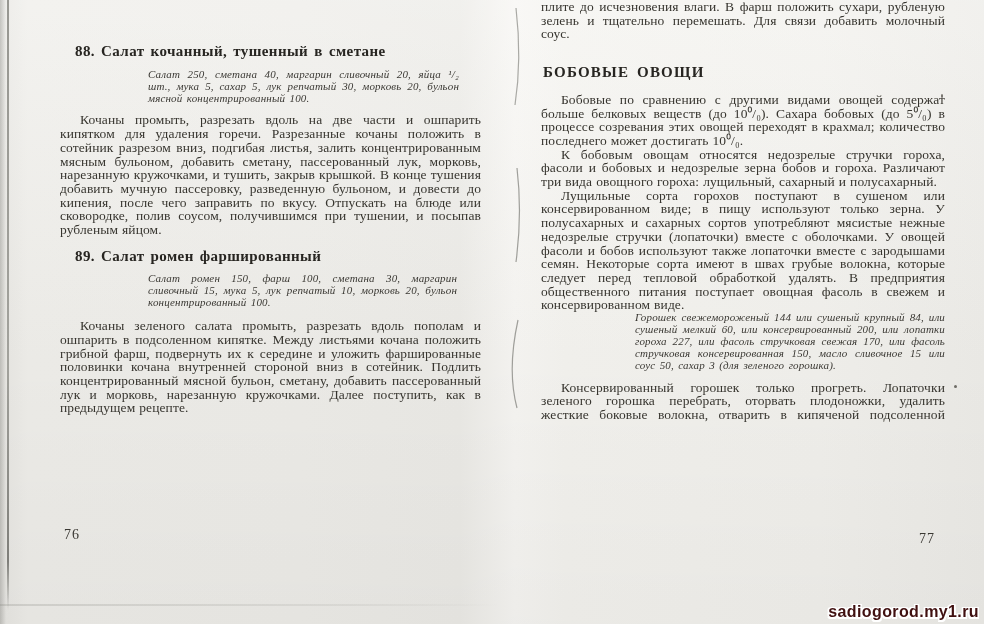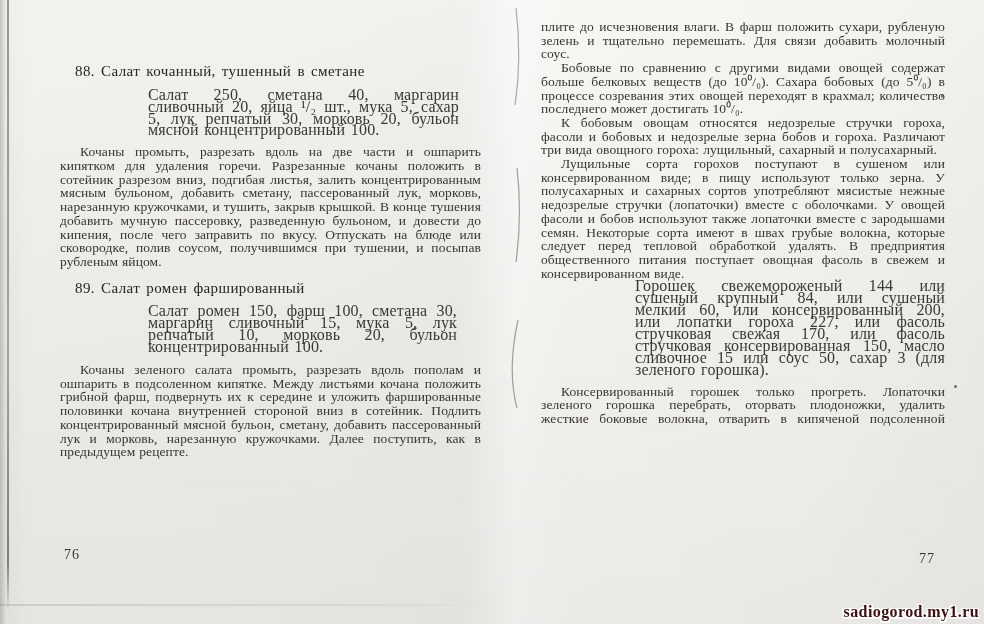--- a/index.html
+++ b/index.html
@@ -24,43 +24,43 @@
   .edge-shade {
     position:absolute; left:0; top:0; width:6px; height:624px;
     background:linear-gradient(90deg, rgba(120,120,115,.35), rgba(120,120,115,0));
   }
   .bottom-crease {
     position:absolute; left:0; top:604px; width:500px; height:2px;
     background:linear-gradient(90deg, rgba(130,130,124,.25), rgba(130,130,124,.12) 70%, rgba(130,130,124,0));
   }
   .gutter-svg { position:absolute; left:0; top:0; pointer-events:none; }
 
-  .page { position:absolute; top:0; height:510px;margin-top:20px; }
+  .page { position:absolute; top:0; height:510px; }
   .page-left  { left:60px;  width:421px; }
   .page-right { left:541px; width:404px; }
 
   .body-text {
     font-size:13.5px; line-height:13.7px; text-align:justify;
     letter-spacing:.1px; word-spacing:.5px; color:#37352f;
   }
   p.para { margin:0; text-indent:20px; }
   p.no-indent { text-indent:0; }
   p.cont-end { text-align-last:justify; }
 
   .recipe-heading {
-    font-weight:normal; font-size:15px; color:#272521;
+    font-weight:bold; font-size:15px; color:#272521;
     letter-spacing:.4px; word-spacing:2px; text-indent:0;
   }
   .section-heading {
     font-weight:bold; font-size:15px; color:#272521;
     letter-spacing:1.2px; word-spacing:3px;
   }
   .ingredients {
-    font-size:16px; line-height:11.9px; text-align:justify;
-    letter-spacing:.15px; word-spacing:1.5px; color:#3a3833;
+    font-size:11px; line-height:11.9px; text-align:justify;
+    letter-spacing:.15px; word-spacing:1.5px; color:#3a3833;font-style:italic;
   }
   .ingredients p { margin:0; }
 
   .h88 { margin:45px 0 10px 15px; }
   .ing88 { margin:0 22px 9px 88px; }
   .h89 { margin:13px 0 10px 15px; }
   .ing89 { margin:0 24px 10px 88px; }
   .p89b { margin-bottom:1px; }
 
   .cont-top { margin-top:42px; }
@@ -69,21 +69,21 @@
   .ing90 { margin:0 0 9px 94px; }
 
   .page-number {
     position:absolute; font-size:14px; color:#3a3833; letter-spacing:1px;
   }
   .pn-left { left:4px; top:528px; }
   .pn-right { right:10px; top:532px; }
 
   .watermark {
     position:absolute; right:5px; bottom:3px;
-    font-family:Liberation Serif, serif; font-weight:bold; font-size:16px;
+    font-family:Liberation Sans, sans-serif; font-weight:bold; font-size:16px;
     color:#401010; letter-spacing:.4px;
     text-shadow:-1.5px -1.5px 0 #fff, 1.5px -1.5px 0 #fff, -1.5px 1.5px 0 #fff,
                  1.5px 1.5px 0 #fff, 0 -1.5px 0 #fff, 0 1.5px 0 #fff,
                 -1.5px 0 0 #fff, 1.5px 0 0 #fff;
   }
 
   .speck { position:absolute; border-radius:50%; background:#6e6c66; }
 </style>
 </head>
 <body>
@@ -122,20 +122,21 @@
     <p class="para p89b">Кочаны зеленого салата промыть, разрезать вдоль пополам и ошпарить в подсоленном кипятке. Между листьями кочана положить грибной фарш, подвернуть их к середине и уложить фаршированные половинки кочана внутренней стороной вниз в сотейник. Подлить концентрированный мясной бульон, сметану, добавить пассерованный лук и морковь, нарезанную кружочками. Далее поступить, как в предыдущем рецепте.</p>
 
 
     <div class="page-number pn-left">76</div>
   </div>
 
   <div class="page page-right body-text">
 
     <p class="para no-indent cont-top">плите до исчезновения влаги. В фарш положить сухари, рубленую зелень и тщательно перемешать. Для связи добавить молочный соус.</p>
 
+    <div class="section-heading hbeans">БОБОВЫЕ ОВОЩИ</div>
 
     <p class="para">Бобовые по сравнению с другими видами овощей содержат больше белковых веществ (до 10⁰/₀). Сахара бобовых (до 5⁰/₀) в процессе созревания этих овощей переходят в крахмал; количество последнего может достигать 10⁰/₀.</p>
 
     <p class="para">К бобовым овощам относятся недозрелые стручки гороха, фасоли и бобовых и недозрелые зерна бобов и гороха. Различают три вида овощного гороха: лущильный, сахарный и полусахарный.</p>
 
     <p class="para">Лущильные сорта горохов поступают в сушеном или консервированном виде; в пищу используют только зерна. У полусахарных и сахарных сортов употребляют мясистые нежные недозрелые стручки (лопаточки) вместе с оболочками. У овощей фасоли и бобов используют также лопаточки вместе с зародышами семян. Некоторые сорта имеют в швах грубые волокна, которые следует перед тепловой обработкой удалять. В предприятия общественного питания поступает овощная фасоль в свежем и консервированном виде.</p>
 
 
     <div class="ingredients ing90">
       <p>Горошек свежемороженый 144 или сушеный крупный 84, или сушеный мелкий 60, или консервированный 200, или лопатки гороха 227, или фасоль стручковая свежая 170, или фасоль стручковая консервированная 150, масло сливочное 15 или соус 50, сахар 3 (для зеленого горошка).</p>

